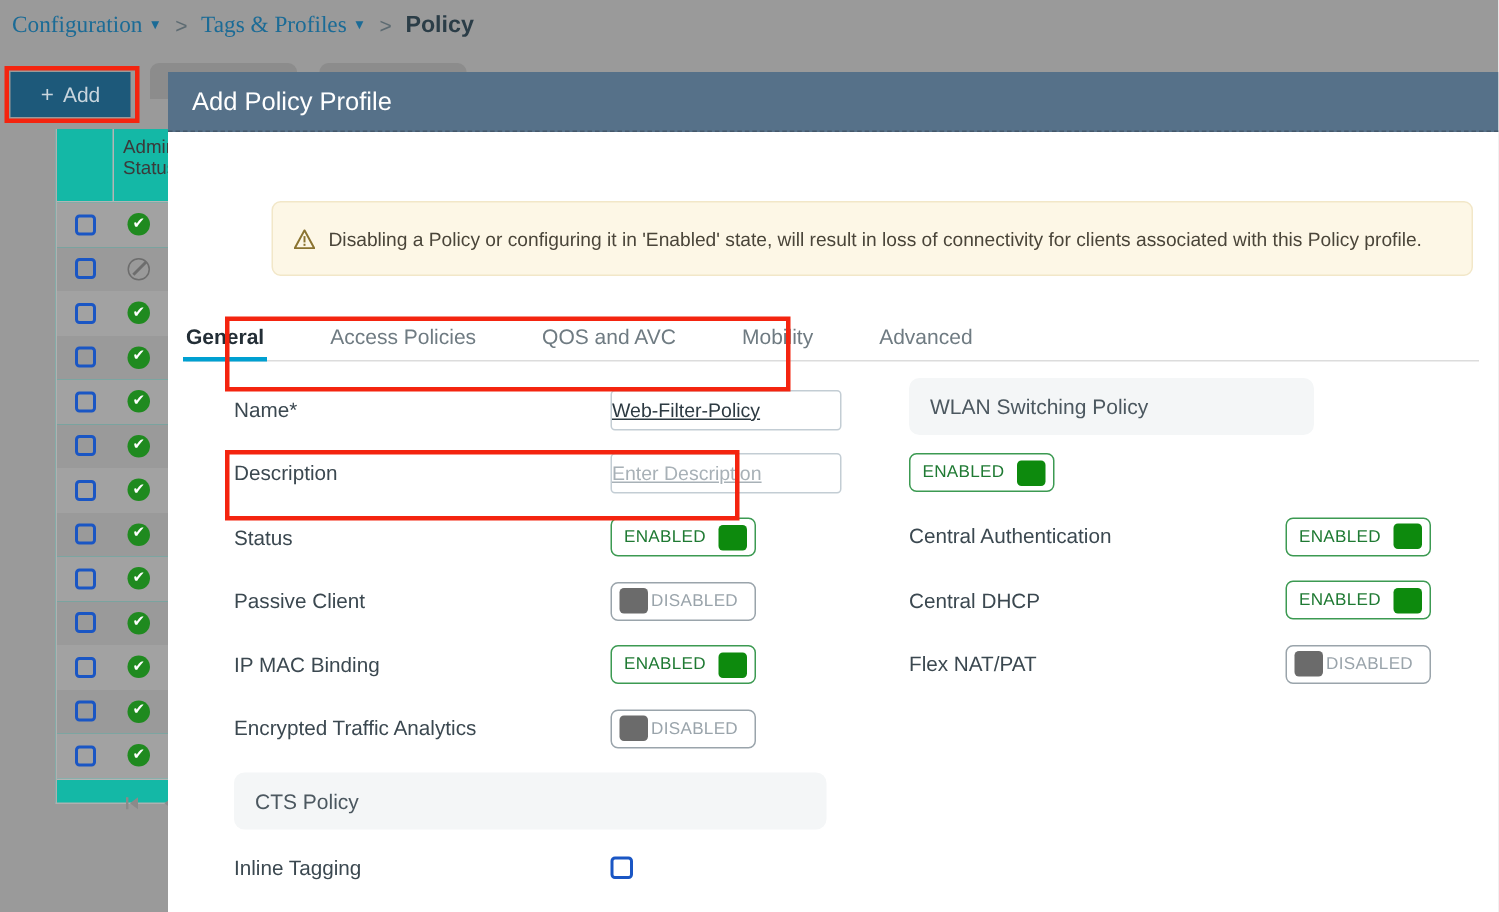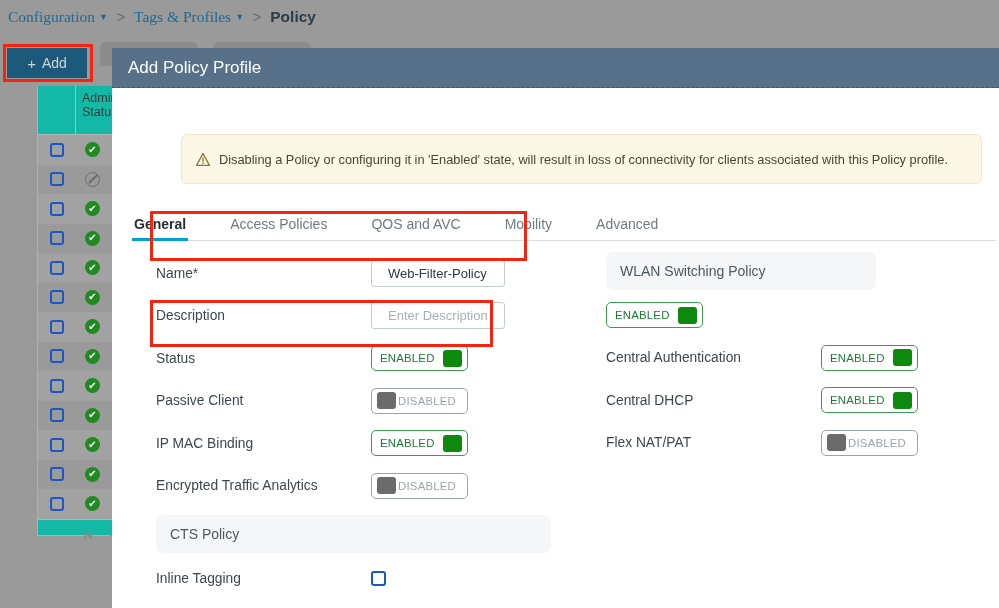--- a/index.html
+++ b/index.html
@@ -190,21 +190,21 @@
     width: 14px; height: 13px;
     flex: none;
   }
   .warn-text {
     font-size: 12.8px;
     color: #4a4539;
   }
 
   
   .tabs {
-    position: absolute; left: 22px; top: 122px;
+    position: absolute; left: 12px; top: 122px;
     width: 862px; height: 31px;
     display: flex;
     align-items: flex-end;
     border-bottom: 1px solid #dcdcdc;
   }
   .tab {
     font-size: 14px;
     color: #6f7b82;
     padding: 0 0 8px 0;
     margin-right: 44px;
@@ -227,41 +227,42 @@
     position: absolute; left: 44px; top: 164px;
     width: 395px;
   }
   .col-right {
     position: absolute; left: 494px; top: 164px;
     width: 335px;
   }
 
   .frow {
     height: 42.5px;
-    display: flex; align-items: center;
+    display: flex; align-items: center; gap: 36px;
   }
   .flabel {
     font-size: 13.8px;
     color: #3b4850;
     flex: none;
   }
   .col-left .flabel  { width: 215px; }
   .col-right .flabel { width: 215px; }
   .fctl { flex: 1; display: flex; align-items: center; }
 
   .tinput {
-    width: 134px; height: 27px;
+    width: 154px; height: 27px;
     border: 1px solid #c3cdd4;
     border-radius: 3px;
     background: #fff;
     font-size: 13px;
     color: #2d3a42;
-    padding: 0 16px;
+    padding: 0 0;
     display: flex; align-items: center;
     font-family: "Liberation Sans", sans-serif;
+    text-decoration: underline;
   }
   .tinput.placeholder { color: #a8b1b7; }
 
   .toggle {
     width: 97px; height: 26px;
     border-radius: 5px;
     display: flex; align-items: center;
     padding: 4px 5px;
     font-size: 11.4px;
     letter-spacing: 0.2px;

